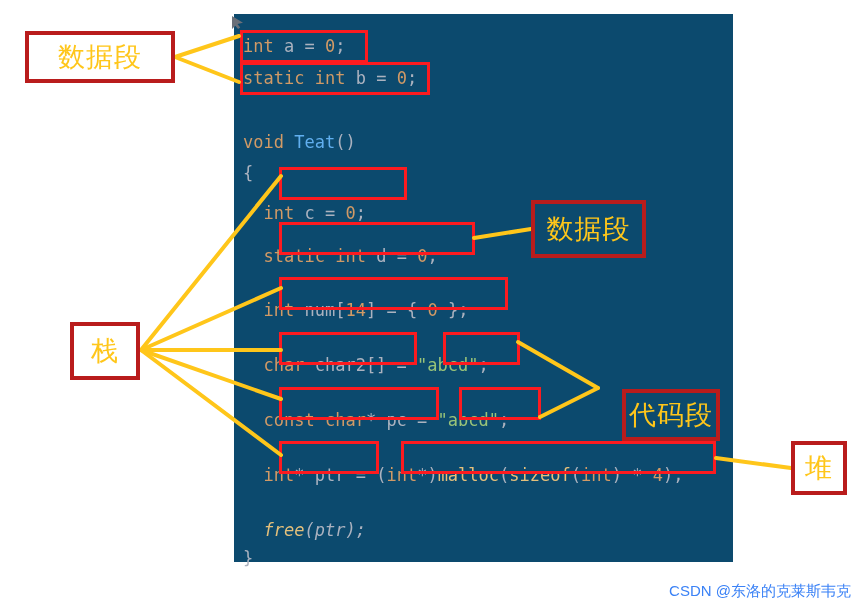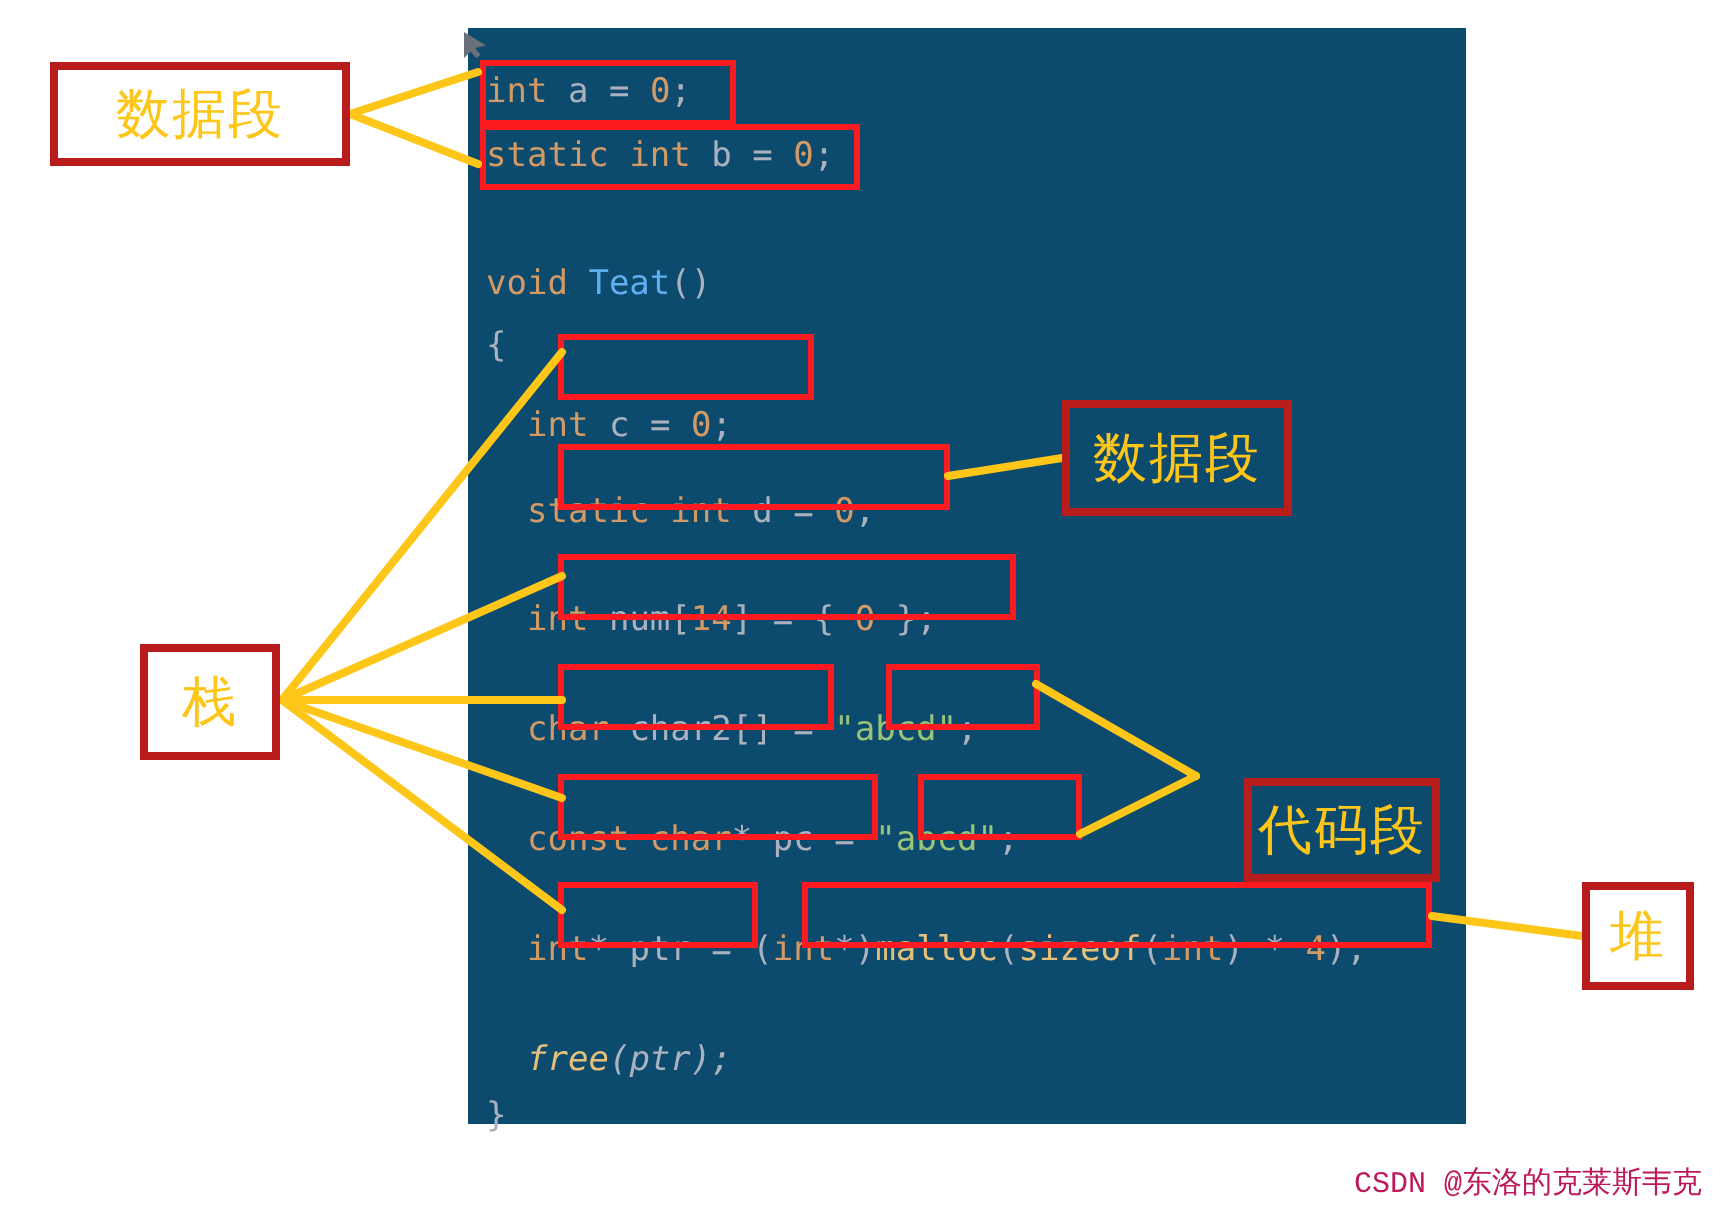--- a/index.html
+++ b/index.html
@@ -91,23 +91,23 @@
     width: 863px;
     height: 609px;
     pointer-events: none;
   }
 
   
   .watermark {
     position: absolute;
     right: 12px;
     bottom: 8px;
-    color: #be185d;
+    color: #3b82f6;
     font-size: 15px;
-    font-family: Liberation Mono, monospace;
+    font-family: Liberation Sans, sans-serif;
     white-space: nowrap;
     margin-top: 28px;
   }
 
   
   .cursor-artifact {
     position: absolute;
     left: 232px;
     top: 16px;
     width: 11px;

